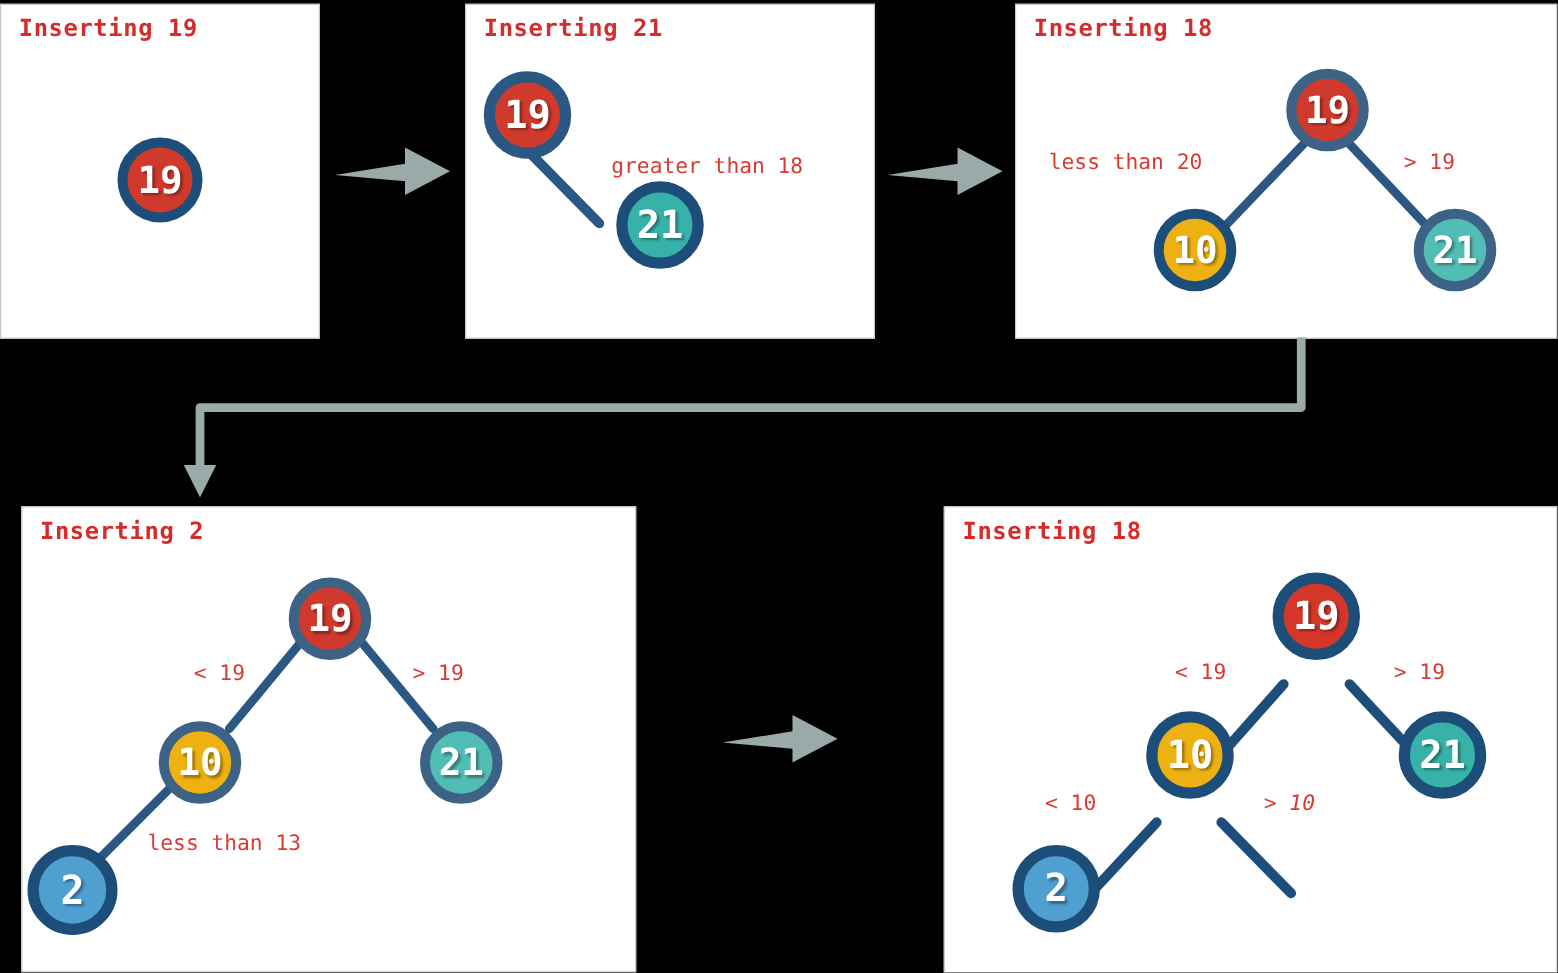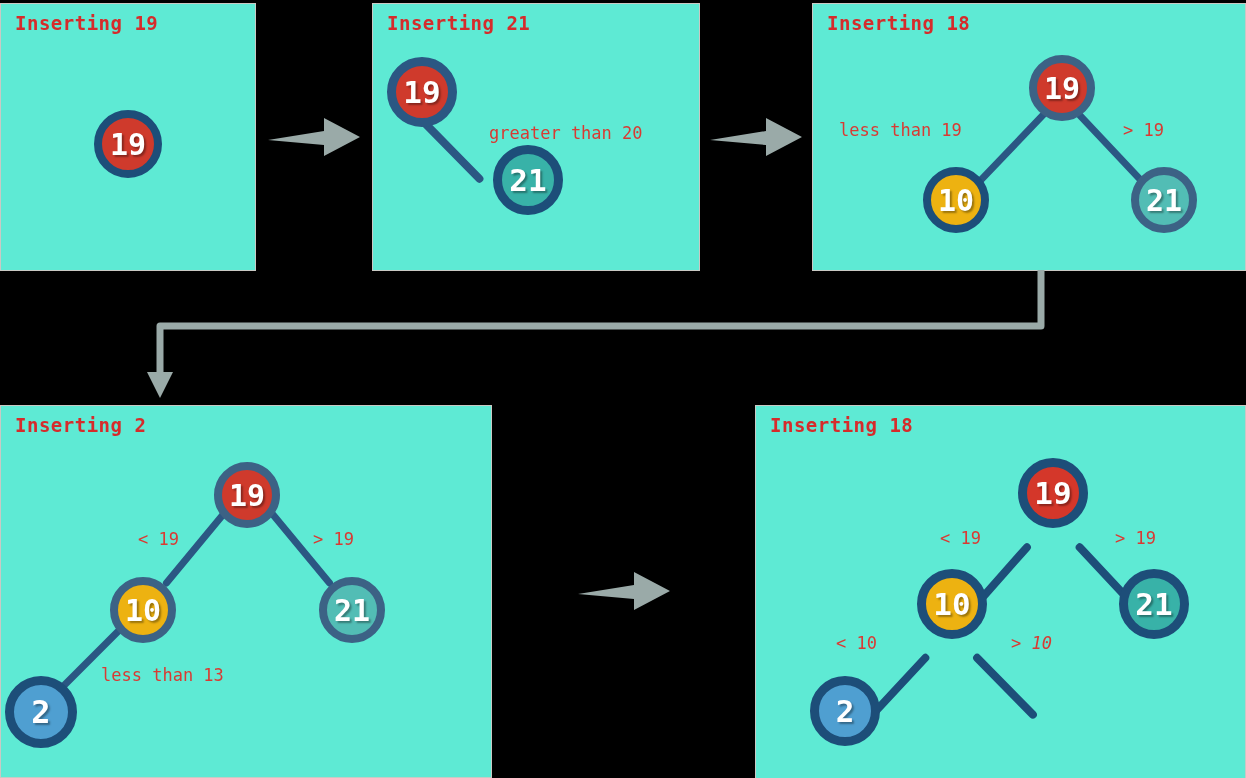--- a/index.html
+++ b/index.html
@@ -1,18 +1,18 @@
 <!DOCTYPE html>
 <html><head>
 <meta charset="utf-8">
 <style>
   html,body{margin:0;padding:0;background:#000;}
   body{width:1246px;height:778px;position:relative;overflow:hidden;
        font-family:"DejaVu Sans Mono","Liberation Mono",monospace;}
-  .panel{position:absolute;background:#5eead4;border:1px solid #c9c9c4;box-sizing:border-box;}
+  .panel{position:absolute;background:#ffffff;border:1px solid #c9c9c4;box-sizing:border-box;}
   .panel-title{position:absolute;left:14px;top:8px;font-size:19px;font-weight:bold;
                color:#d62b2b;letter-spacing:.5px;white-space:nowrap;}
   .tree{position:absolute;left:0;top:0;width:100%;height:100%;}
   .node{position:absolute;border-radius:50%;display:flex;align-items:center;justify-content:center;
         color:#fff;font-weight:bold;box-sizing:border-box;
         text-shadow:2px 2px 2px rgba(0,0,0,.35);}
   .edge-label{position:absolute;color:#d93a33;font-size:17px;white-space:nowrap;}
   .arrow-svg{position:absolute;}
 </style>
 </head>
@@ -27,46 +27,46 @@
   <path d="M0,28 L56,19 L56,6 L92,25 L56,44 L56,33 Z" fill="#9aaaa8"></path>
 </svg>
 
 <div class="panel" style="left:372px;top:3px;width:328px;height:268px;text-align:right;">
   <div class="panel-title">Inserting 21</div>
   <svg class="tree" viewBox="0 0 328 268">
     <line x1="50" y1="118" x2="107" y2="176" stroke="#2b5783" stroke-width="8" stroke-linecap="round"></line>
   </svg>
   <div class="node" style="left:14px;top:53px;width:70px;height:70px;background:#cf3a2c;border:9px solid #2b5783;font-size:31px;">19</div>
   <div class="node" style="left:120px;top:141px;width:70px;height:70px;background:#38b2a8;border:9px solid #1d4e79;font-size:31px;">21</div>
-  <div class="edge-label" style="left:116px;top:119px;">greater than 20</div>
+  <div class="edge-label" style="left:116px;top:119px;">greater than 18</div>
 </div>
 
 <svg class="arrow-svg" style="left:710px;top:112px;" width="96" height="50" viewBox="0 0 96 50">
   <path d="M0,28 L56,19 L56,6 L92,25 L56,44 L56,33 Z" fill="#9aaaa8"></path>
 </svg>
 
 <div class="panel" style="left:812px;top:3px;width:434px;height:268px;">
   <div class="panel-title">Inserting 18</div>
   <svg class="tree" viewBox="0 0 434 268">
     <line x1="231" y1="112" x2="166" y2="180" stroke="#2b5783" stroke-width="7" stroke-linecap="round"></line>
     <line x1="268" y1="112" x2="332" y2="180" stroke="#2b5783" stroke-width="7" stroke-linecap="round"></line>
   </svg>
   <div class="node" style="left:216px;top:51px;width:66px;height:66px;background:#cf3a2c;border:8px solid #3c6285;font-size:30px;">19</div>
   <div class="node" style="left:110px;top:163px;width:66px;height:66px;background:#edb211;border:8px solid #1d4e79;font-size:30px;">10</div>
   <div class="node" style="left:318px;top:163px;width:66px;height:66px;background:#52bdb5;border:8px solid #3c6285;font-size:30px;">21</div>
-  <div class="edge-label" style="left:26px;top:116px;">less than 19</div>
+  <div class="edge-label" style="left:26px;top:116px;">less than 20</div>
   <div class="edge-label" style="left:310px;top:116px;">&gt; 19</div>
 </div>
 
 <svg class="arrow-svg" style="left:140px;top:268px;" width="910" height="140" viewBox="0 0 910 140">
   <path d="M901,2 L901,58 L20,58 L20,110" fill="none" stroke="#9aaaa8" stroke-width="7" stroke-linejoin="round"></path>
   <path d="M20,130 L7,104 L33,104 Z" fill="#9aaaa8"></path>
 </svg>
 
-<div class="panel" style="left:0px;top:405px;width:492px;height:373px;">
+<div class="panel" style="left:17px;top:405px;width:492px;height:373px;">
   <div class="panel-title">Inserting 2</div>
   <svg class="tree" viewBox="0 0 492 373">
     <line x1="223" y1="109" x2="166" y2="178" stroke="#2b5783" stroke-width="7" stroke-linecap="round"></line>
     <line x1="273" y1="109" x2="330" y2="178" stroke="#2b5783" stroke-width="7" stroke-linecap="round"></line>
     <line x1="122" y1="222" x2="62" y2="282" stroke="#2b5783" stroke-width="7" stroke-linecap="round"></line>
   </svg>
   <div class="node" style="left:213px;top:56px;width:66px;height:66px;background:#cf3a2c;border:8px solid #3c6285;font-size:30px;">19</div>
   <div class="node" style="left:109px;top:171px;width:66px;height:66px;background:#edb211;border:8px solid #3c6285;font-size:30px;">10</div>
   <div class="node" style="left:318px;top:171px;width:66px;height:66px;background:#52bdb5;border:8px solid #3c6285;font-size:30px;">21</div>
   <div class="node" style="left:4px;top:270px;width:72px;height:72px;background:#4f9fd1;border:9px solid #1d4e79;font-size:32px;">2</div>

